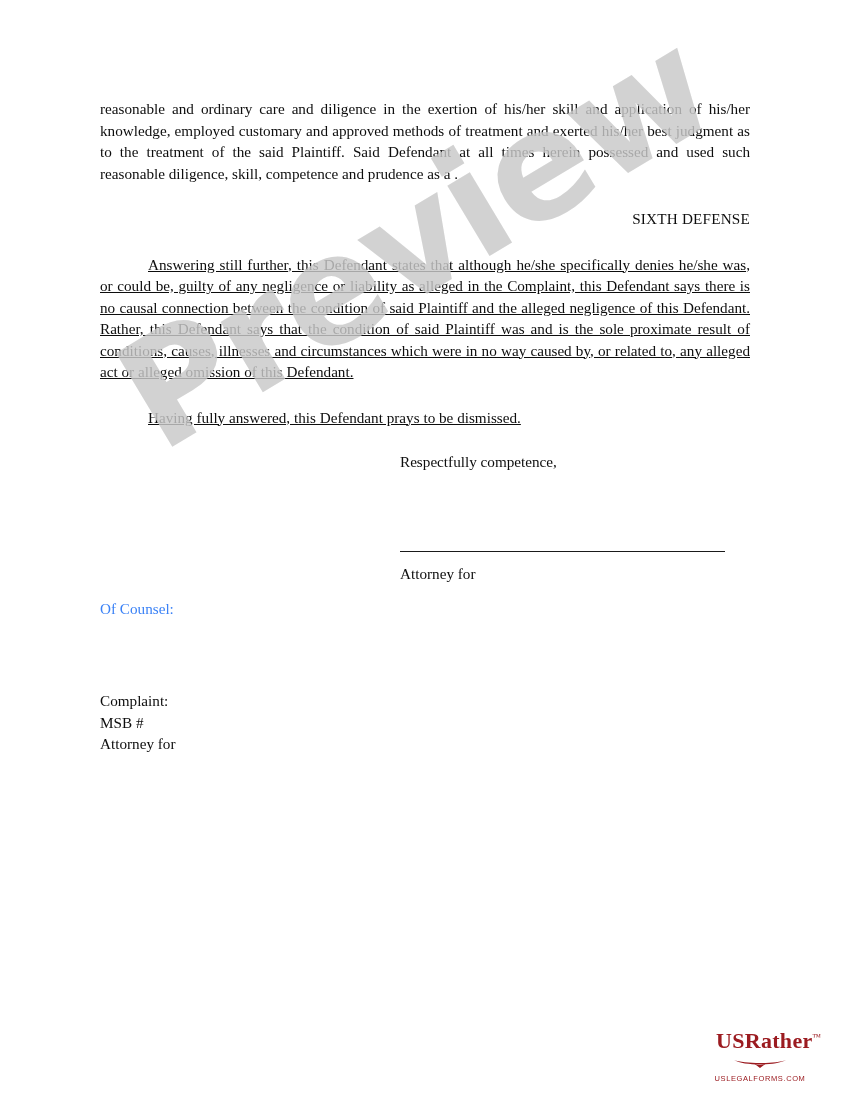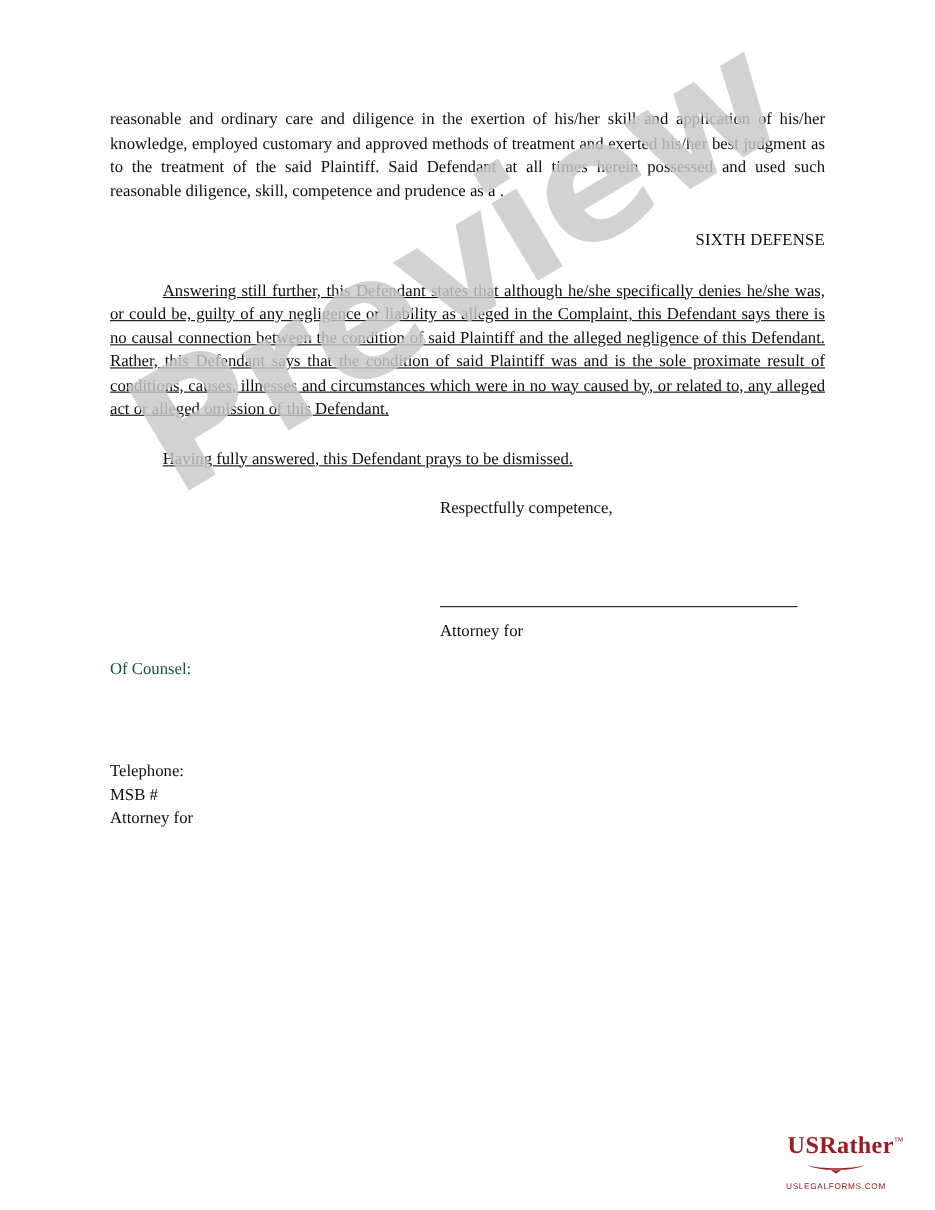--- a/index.html
+++ b/index.html
@@ -73,21 +73,21 @@
     line-height: 21.5px;
     color: #0d0d0d;
   }
 
   .counsel-block {
     position: absolute;
     left: 100px;
     top: 598px;
     font-size: 15.2px;
     line-height: 21.5px;
-    color: #14532d;
+    color: #3b82f6;
   }
 
   .footer-block {
     position: absolute;
     left: 100px;
     top: 690px;
     font-size: 15.2px;
     line-height: 21.5px;
     color: #0d0d0d;
   }
@@ -178,21 +178,21 @@
 
   <div class="sig-block">
     <div class="sig-label">Respectfully competence,</div>
     <div class="sig-rule"></div>
     <div class="sig-label">Attorney for</div>
   </div>
 
   <div class="counsel-block">Of Counsel:</div>
 
   <div class="footer-block">
-    <div>Telephone:</div>
+    <div>Complaint:</div>
     <div>MSB #</div>
     <div>Attorney for</div>
   </div>
 
   <div class="watermark">
     <div class="watermark-text">Preview</div>
   </div>
 
   <div class="logo">
     <div class="logo-main"><span class="us">US</span><span>Rather</span><span class="logo-tm">™</span></div>

